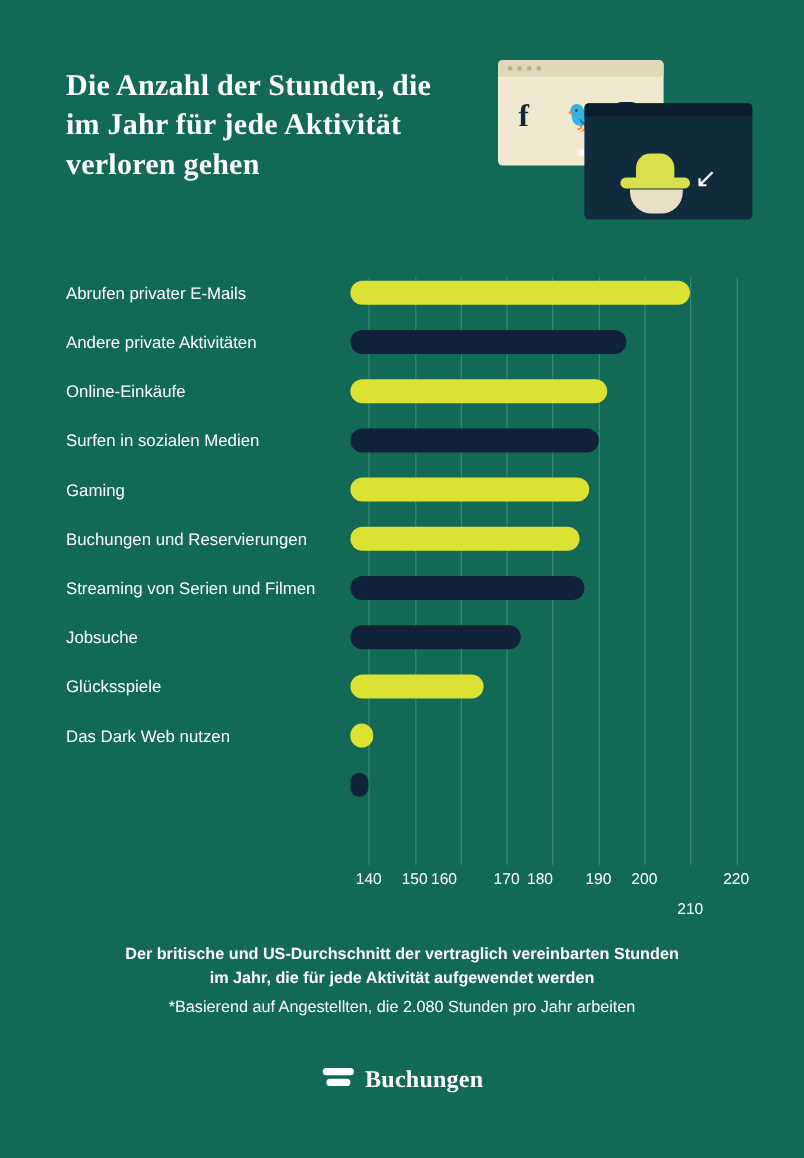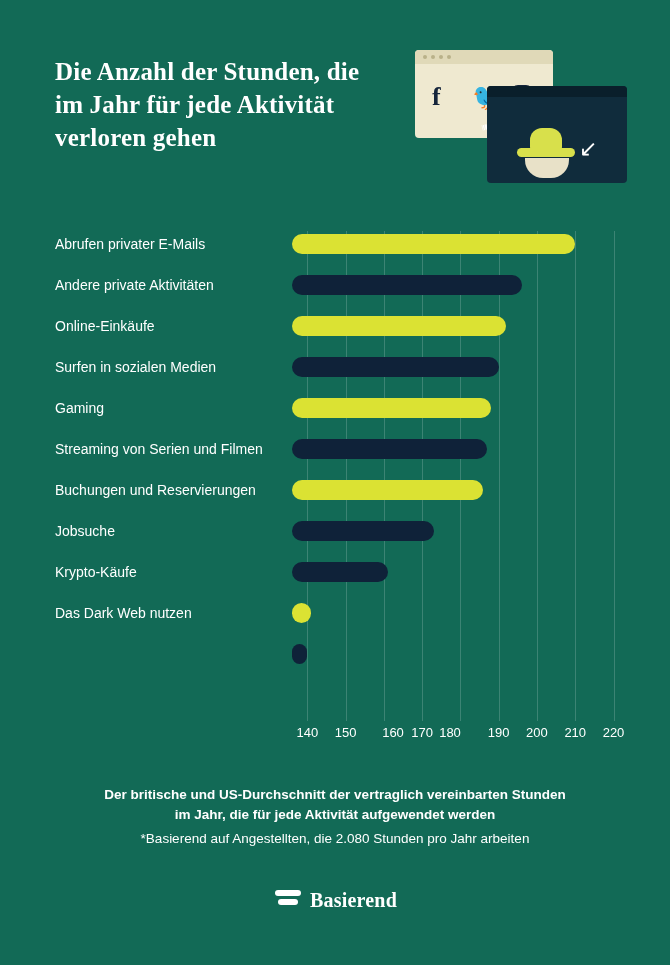--- a/index.html
+++ b/index.html
@@ -344,61 +344,61 @@
       </div>
       <div class="row">
         <div class="row-label">Surfen in sozialen Medien</div>
         <div class="bar" style="width: 206.69px; background: rgb(15, 34, 57);"></div>
       </div>
       <div class="row">
         <div class="row-label">Gaming</div>
         <div class="bar" style="width: 199.034px; background: rgb(219, 226, 51);"></div>
       </div>
       <div class="row">
+        <div class="row-label">Buchungen und Reservierungen</div>
+        <div class="bar" style="width: 191.379px; background: rgb(219, 226, 51);"></div>
+      </div>
+      <div class="row">
         <div class="row-label">Streaming von Serien und Filmen</div>
         <div class="bar" style="width: 195.207px; background: rgb(15, 34, 57);"></div>
       </div>
       <div class="row">
-        <div class="row-label">Buchungen und Reservierungen</div>
-        <div class="bar" style="width: 191.379px; background: rgb(219, 226, 51);"></div>
-      </div>
-      <div class="row">
         <div class="row-label">Jobsuche</div>
         <div class="bar" style="width: 141.621px; background: rgb(15, 34, 57);"></div>
       </div>
       <div class="row">
-        <div class="row-label">Krypto-Käufe</div>
-        <div class="bar" style="width: 95.6897px; background: rgb(15, 34, 57);"></div>
+        <div class="row-label">Glücksspiele</div>
+        <div class="bar" style="width: 111px; background: rgb(219, 226, 51);"></div>
       </div>
       <div class="row">
         <div class="row-label">Das Dark Web nutzen</div>
         <div class="bar" style="width: 19.1379px; background: rgb(219, 226, 51);"></div>
       </div>
       <div class="row">
         <div class="bar" style="width: 15.3103px; background: rgb(15, 34, 57);"></div>
       </div>
     </div>
   <div class="axis" id="axis">
       <span class="tick" style="left: 307.31px;">140</span>
       <span class="tick" style="left: 345.586px;">150</span>
-      <span class="tick" style="left: 393px;">160</span>
+      <span class="tick" style="left: 370px;">160</span>
       <span class="tick" style="left: 422.138px;">170</span>
       <span class="tick" style="left: 450px;">180</span>
       <span class="tick" style="left: 498.69px;">190</span>
       <span class="tick" style="left: 536.966px;">200</span>
-      <span class="tick" style="left: 575.241px;">210</span>
+      <span class="tick" style="left: 575.241px; margin-top: 25px;">210</span>
       <span class="tick" style="left: 613.517px;">220</span>
     </div>
 </div>
 
 <div class="footer">
   <div class="foot-line">Der britische und US-Durchschnitt der vertraglich vereinbarten Stunden</div>
   <div class="foot-line">im Jahr, die für jede Aktivität aufgewendet werden</div>
   <div class="foot-note">*Basierend auf Angestellten, die 2.080 Stunden pro Jahr arbeiten</div>
 </div>
 
 <div class="logo-wrap">
   <span class="logo-inner">
     <span class="logo-mark">
       <i class="l1"></i><i class="l2"></i>
-    </span><span class="logo-text">Basierend</span>
+    </span><span class="logo-text">Buchungen</span>
   </span>
 </div>
 
 </body></html>

